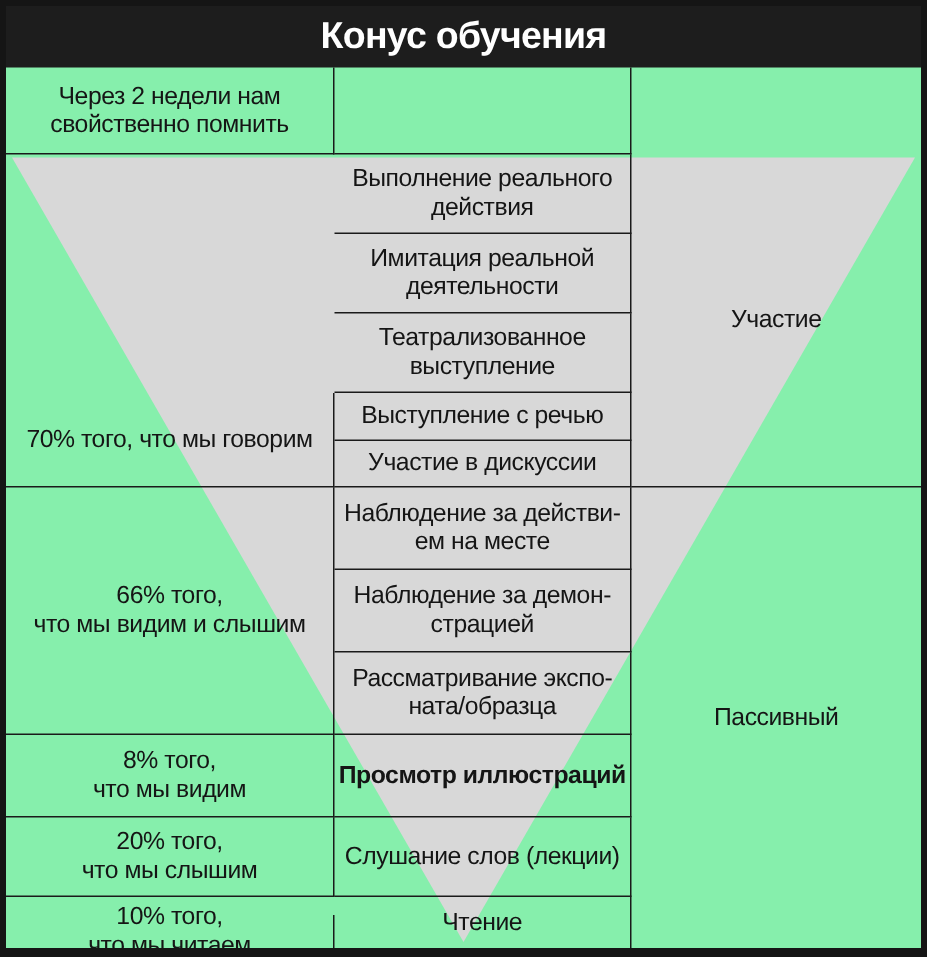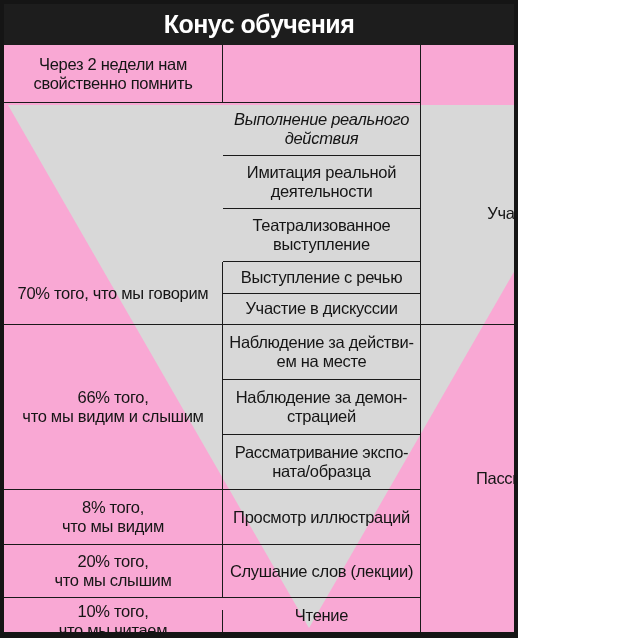--- a/index.html
+++ b/index.html
@@ -1,22 +1,22 @@
 <!DOCTYPE html>
 <html><head>
 <meta charset="utf-8">
 <style>
   html,body{margin:0;padding:0;background:#ffffff;}
   .figure{
     position:relative;
-    width:518px;height:638px;
+    width:618px;height:638px;
     box-sizing:border-box;
     border:4px solid #151515;
     border-bottom-width:6px;
-    background:#f9a8d4;
+    background:#86efac;
     font-family:"Liberation Sans","DejaVu Sans",sans-serif;
     color:#151515;
     overflow:hidden;
   }
   .titlebar{
     position:relative;z-index:2;
     height:41px;
     background:#1d1d1d;
     display:flex;align-items:center;justify-content:center;
   }
@@ -48,34 +48,34 @@
     padding:1px 2px;
     background:transparent;
   }
   .br{border-right:1.5px solid #1a1a1a;}
   .bb{border-bottom:1.5px solid #1a1a1a;}
   
   .h-left  {grid-row:1;grid-column:1;}
   .h-mid   {grid-row:1;grid-column:2;}
   .h-right {grid-row:1;grid-column:3;}
   .L90{grid-row:2/5;grid-column:1;}
-  .M1 {grid-row:2;grid-column:2;font-style:italic;}
+  .M1 {grid-row:2;grid-column:2;}
   .M2 {grid-row:3;grid-column:2;}
   .M3 {grid-row:4;grid-column:2;}
   .Ract{grid-row:2/7;grid-column:3;}
   .L70{grid-row:5/7;grid-column:1;}
   .M4 {grid-row:5;grid-column:2;}
   .M5 {grid-row:6;grid-column:2;}
   .L50{grid-row:7/10;grid-column:1;}
   .M6 {grid-row:7;grid-column:2;}
   .M7 {grid-row:8;grid-column:2;}
   .M8 {grid-row:9;grid-column:2;}
   .Rpas{grid-row:7/13;grid-column:3;}
   .L30{grid-row:10;grid-column:1;}
-  .M9 {grid-row:10;grid-column:2;}
+  .M9 {grid-row:10;grid-column:2;font-weight:bold;}
   .L20{grid-row:11;grid-column:1;}
   .M10{grid-row:11;grid-column:2;}
   .L10{grid-row:12;grid-column:1;margin-top:12px;}
   .M11{grid-row:12;grid-column:2;}
 </style>
 </head>
 <body>
 
 <div class="figure">
 

